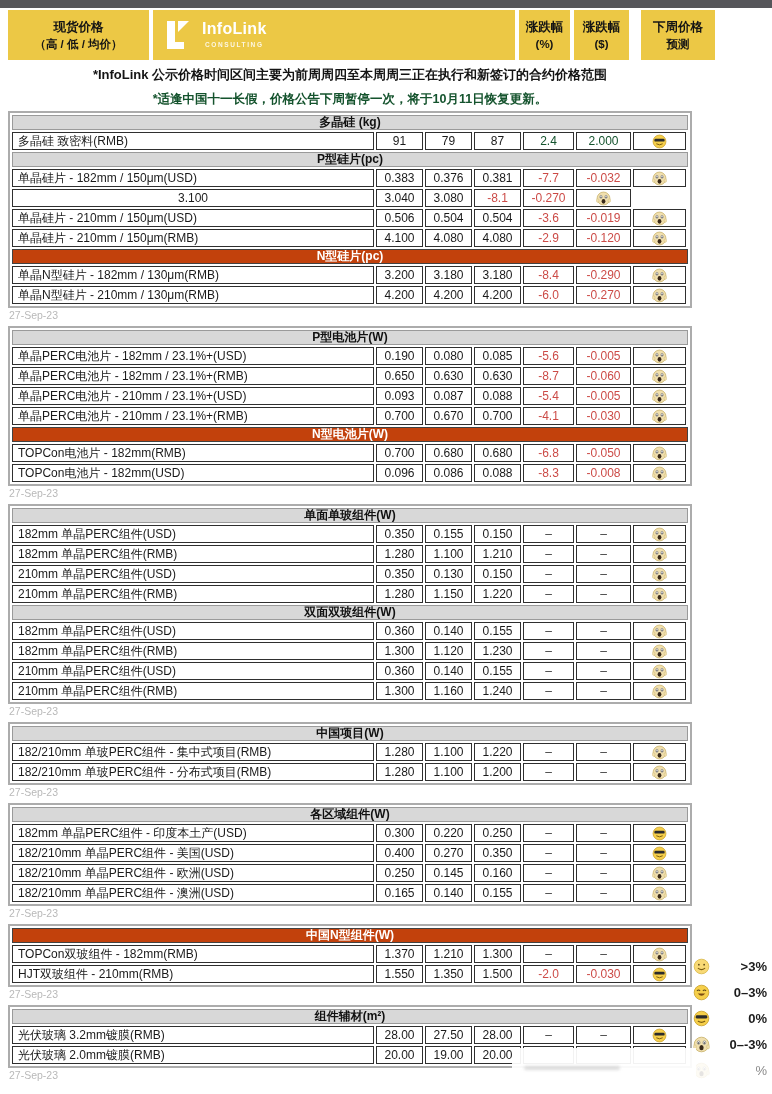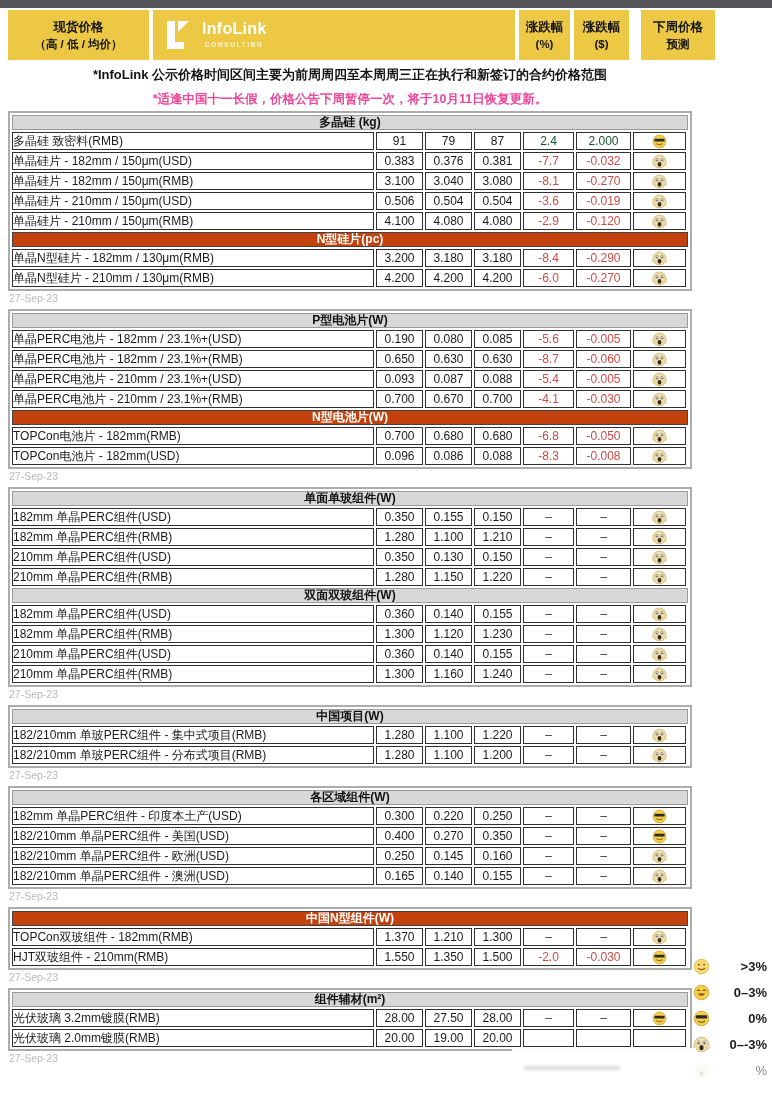--- a/index.html
+++ b/index.html
@@ -20,31 +20,31 @@
   .logo-cell{width:362px;flex:none;flex-direction:row;justify-content:flex-start;align-items:center;padding-left:12px;box-sizing:border-box;}
   .spot-cell{width:141px;flex:none;}
   .pct-cell{width:51px;flex:none;}
   .usd-cell{width:55px;flex:none;}
   .fc-cell{width:74px;flex:none;margin-left:8px;}
   .logo-text{margin-left:7px;}
   .logo-brand{color:#fff;font-weight:bold;font-size:16px;letter-spacing:.3px;line-height:1;}
   .logo-sub{color:rgba(255,255,255,.85);font-size:6.5px;letter-spacing:1.6px;font-weight:bold;margin-top:3px;}
   
   .note1{height:29px;display:flex;align-items:center;justify-content:center;font-weight:bold;font-size:13px;color:#141414;}
-  .note2{height:21px;display:flex;align-items:center;justify-content:center;font-weight:bold;font-size:12.5px;color:#ec4899;margin-bottom:1px;}
+  .note2{height:21px;display:flex;align-items:center;justify-content:center;font-weight:bold;font-size:12.5px;color:#14532d;margin-bottom:1px;}
   
   .block{border:2px solid #acacac;background:#fff;padding:2px;}
   .sec{height:13px;display:flex;align-items:center;justify-content:center;
        background:#d8d8d8;border:1px solid #9a9a9a;font-weight:bold;font-size:12px;color:#111;margin-bottom:2px;}
   .sec.dark{background:#c2410c;border-color:#424242;color:#ffffff;}
   .row{display:grid;grid-template-columns:362px 47px 47px 47px 51px 55px 53px;column-gap:2px;margin-bottom:2px;}
   .row:last-child,.sec:last-child{margin-bottom:0;}
   .c{border:1px solid #2f2f2f;background:#fff;height:16px;display:flex;align-items:center;justify-content:center;
      font-size:12px;color:#1a1a1a;overflow:hidden;white-space:nowrap;}
-  .c.name{justify-content:flex-start;}
+  .c.name{justify-content:flex-start;padding-left:5px;}
   .c.neg{color:#cc4b47;}
   .c.pos{color:#14532d;}
   .c.dash{color:#3c3c3c;}
   .date{font-size:10.5px;color:#b9b9b9;margin:2px 0 5px 1px;height:11px;line-height:11px;}
   
   .legend{position:absolute;left:693px;top:953px;width:76px;}
   .lrow{display:flex;align-items:center;height:26px;}
   .lemoji{width:18px;display:flex;align-items:center;}
   .llabel{flex:1;text-align:right;font-size:13px;color:#1c1c1c;font-weight:bold;padding-right:2px;}
   .lrow.faded .lemoji{opacity:.12;}
@@ -105,20 +105,21 @@
             <div class="c pos">2.4</div>
             <div class="c pos">2.000</div>
             <div class="c">
               <svg width="15" height="15" viewBox="0 0 20 20">
                 <circle cx="10" cy="10" r="8.6" fill="#f6cf4a" stroke="#c9a22e" stroke-width="1"></circle>
                 <rect x="3.2" y="6.3" width="13.6" height="3.8" rx="1.6" fill="#2b2b2b"></rect>
                 <path d="M6.2 13.3 Q10 15.8 13.8 13.3" stroke="#7a5b10" stroke-width="1.3" fill="none" stroke-linecap="round"></path>
               </svg>
             </div>
           </div>
+          <div class="sec">P型硅片(pc)</div>
           <div class="row">
             <div class="c name">单晶硅片 - 182mm / 150μm(USD)</div>
             <div class="c">0.383</div>
             <div class="c">0.376</div>
             <div class="c">0.381</div>
             <div class="c neg">-7.7</div>
             <div class="c neg">-0.032</div>
             <div class="c">
               <svg width="15" height="15" viewBox="0 0 20 20">
                 <circle cx="10" cy="10" r="8.6" fill="#f0dfae" stroke="#c9b26a" stroke-width="1"></circle>
@@ -126,21 +127,20 @@
                 <ellipse cx="13.4" cy="7.8" rx="1.6" ry="2.1" fill="#fff" stroke="#555" stroke-width=".6"></ellipse>
                 <circle cx="6.6" cy="8.2" r=".8" fill="#222"></circle>
                 <circle cx="13.4" cy="8.2" r=".8" fill="#222"></circle>
                 <ellipse cx="10" cy="13.8" rx="2.5" ry="3.1" fill="#3a2a1a"></ellipse>
                 <ellipse cx="2.3" cy="12.8" rx="1.7" ry="2.5" fill="#f0dfae" stroke="#c9b26a" stroke-width=".5"></ellipse>
                 <ellipse cx="17.7" cy="12.8" rx="1.7" ry="2.5" fill="#f0dfae" stroke="#c9b26a" stroke-width=".5"></ellipse>
               </svg>
             </div>
           </div>
           <div class="row">
-            <div class="c name">单晶硅片 - 182mm / 150μm(RMB)</div>
             <div class="c">3.100</div>
             <div class="c">3.040</div>
             <div class="c">3.080</div>
             <div class="c neg">-8.1</div>
             <div class="c neg">-0.270</div>
             <div class="c">
               <svg width="15" height="15" viewBox="0 0 20 20">
                 <circle cx="10" cy="10" r="8.6" fill="#f0dfae" stroke="#c9b26a" stroke-width="1"></circle>
                 <ellipse cx="6.6" cy="7.8" rx="1.6" ry="2.1" fill="#fff" stroke="#555" stroke-width=".6"></ellipse>
                 <ellipse cx="13.4" cy="7.8" rx="1.6" ry="2.1" fill="#fff" stroke="#555" stroke-width=".6"></ellipse>

